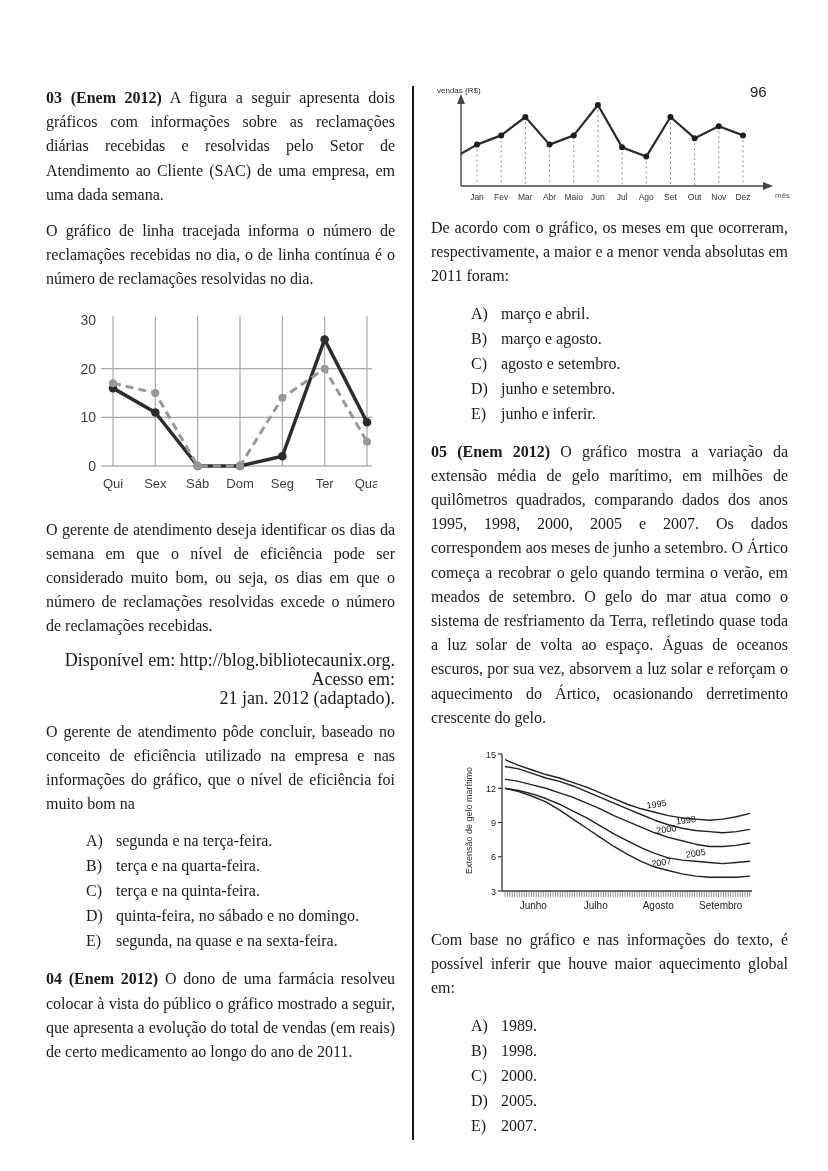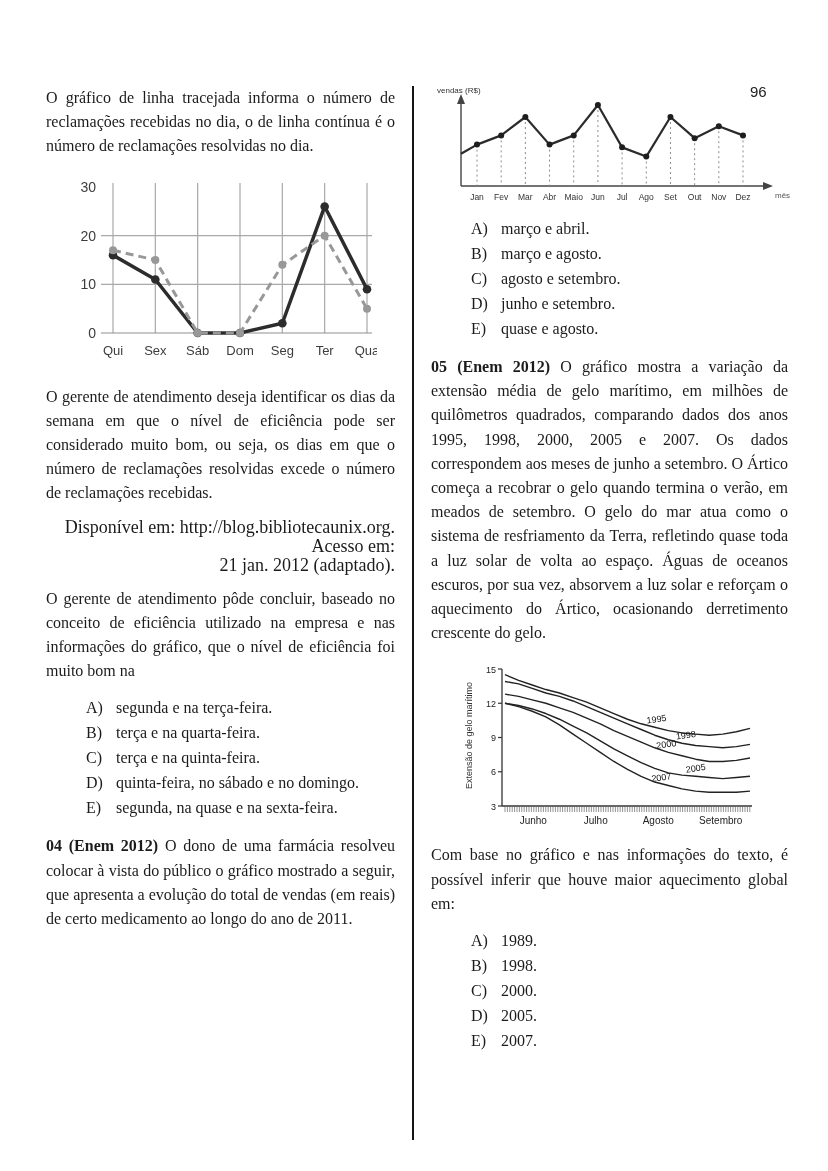--- a/index.html
+++ b/index.html
@@ -34,20 +34,21 @@
   .sac-box{width:312px;}
 </style>
 </head>
 <body>
 
 <div class="page">
   <div class="pagenum">96</div>
   <div class="divider"></div>
 
   <div class="col col-left">
+    <p class="para"><b>03 (Enem 2012)</b> <span>A figura a seguir apresenta dois gráficos com informações sobre as reclamações diárias recebidas e resolvidas pelo Setor de Atendimento ao Cliente (SAC) de uma empresa, em uma dada semana.</span></p>
     <p class="para">O gráfico de linha tracejada informa o número de reclamações recebidas no dia, o de linha contínua é o número de reclamações resolvidas no dia.</p>
 
     <div class="chart-box sac-box">
       <svg id="sac-svg" width="312" height="200" viewBox="0 0 312 200">
           <line x1="48" y1="12" x2="48" y2="162" stroke="#a8a8a8" stroke-width="1.2"></line>
           <line x1="90.33333333333334" y1="12" x2="90.33333333333334" y2="162" stroke="#a8a8a8" stroke-width="1.2"></line>
           <line x1="132.66666666666669" y1="12" x2="132.66666666666669" y2="162" stroke="#a8a8a8" stroke-width="1.2"></line>
           <line x1="175" y1="12" x2="175" y2="162" stroke="#a8a8a8" stroke-width="1.2"></line>
           <line x1="217.33333333333334" y1="12" x2="217.33333333333334" y2="162" stroke="#a8a8a8" stroke-width="1.2"></line>
           <line x1="259.66666666666663" y1="12" x2="259.66666666666663" y2="162" stroke="#a8a8a8" stroke-width="1.2"></line>
@@ -160,41 +161,42 @@
           <text x="166.9090909090909" y="118" text-anchor="middle" font-size="8.5" fill="#333">Jun</text>
           <text x="191.0909090909091" y="118" text-anchor="middle" font-size="8.5" fill="#333">Jul</text>
           <text x="215.27272727272728" y="118" text-anchor="middle" font-size="8.5" fill="#333">Ago</text>
           <text x="239.45454545454547" y="118" text-anchor="middle" font-size="8.5" fill="#333">Set</text>
           <text x="263.6363636363636" y="118" text-anchor="middle" font-size="8.5" fill="#333">Out</text>
           <text x="287.8181818181818" y="118" text-anchor="middle" font-size="8.5" fill="#333">Nov</text>
           <text x="312" y="118" text-anchor="middle" font-size="8.5" fill="#333">Dez</text>
         </svg>
     </div>
 
+    <p class="para">De acordo com o gráfico, os meses em que ocorreram, respectivamente, a maior e a menor venda absolutas em 2011 foram:</p>
 
     <div class="options">
       <div class="opt">
           <span class="letter">A)</span>
           <span class="text">março e abril.</span>
         </div>
       <div class="opt">
           <span class="letter">B)</span>
           <span class="text">março e agosto.</span>
         </div>
       <div class="opt">
           <span class="letter">C)</span>
           <span class="text">agosto e setembro.</span>
         </div>
       <div class="opt">
           <span class="letter">D)</span>
           <span class="text">junho e setembro.</span>
         </div>
       <div class="opt">
           <span class="letter">E)</span>
-          <span class="text">quase e agosto.</span>
+          <span class="text">junho e inferir.</span>
         </div>
     </div>
 
     <p class="para"><b>05 (Enem 2012)</b> <span>O gráfico mostra a variação da extensão média de gelo marítimo, em milhões de quilômetros quadrados, comparando dados dos anos 1995, 1998, 2000, 2005 e 2007. Os dados correspondem aos meses de junho a setembro. O Ártico começa a recobrar o gelo quando termina o verão, em meados de setembro. O gelo do mar atua como o sistema de resfriamento da Terra, refletindo quase toda a luz solar de volta ao espaço. Águas de oceanos escuros, por sua vez, absorvem a luz solar e reforçam o aquecimento do Ártico, ocasionando derretimento crescente do gelo.</span></p>
 
     <div class="chart-box ice-box">
       <svg id="gelo-svg" width="300" height="176" viewBox="0 0 300 176">
           <text transform="translate(12,132) rotate(-90)" font-size="9" fill="#333">Extensão de gelo marítimo</text>
           <line x1="42" y1="12" x2="42" y2="149" stroke="#333" stroke-width="1.3"></line>
           <line x1="38" y1="149" x2="42" y2="149" stroke="#333" stroke-width="1.2"></line>

